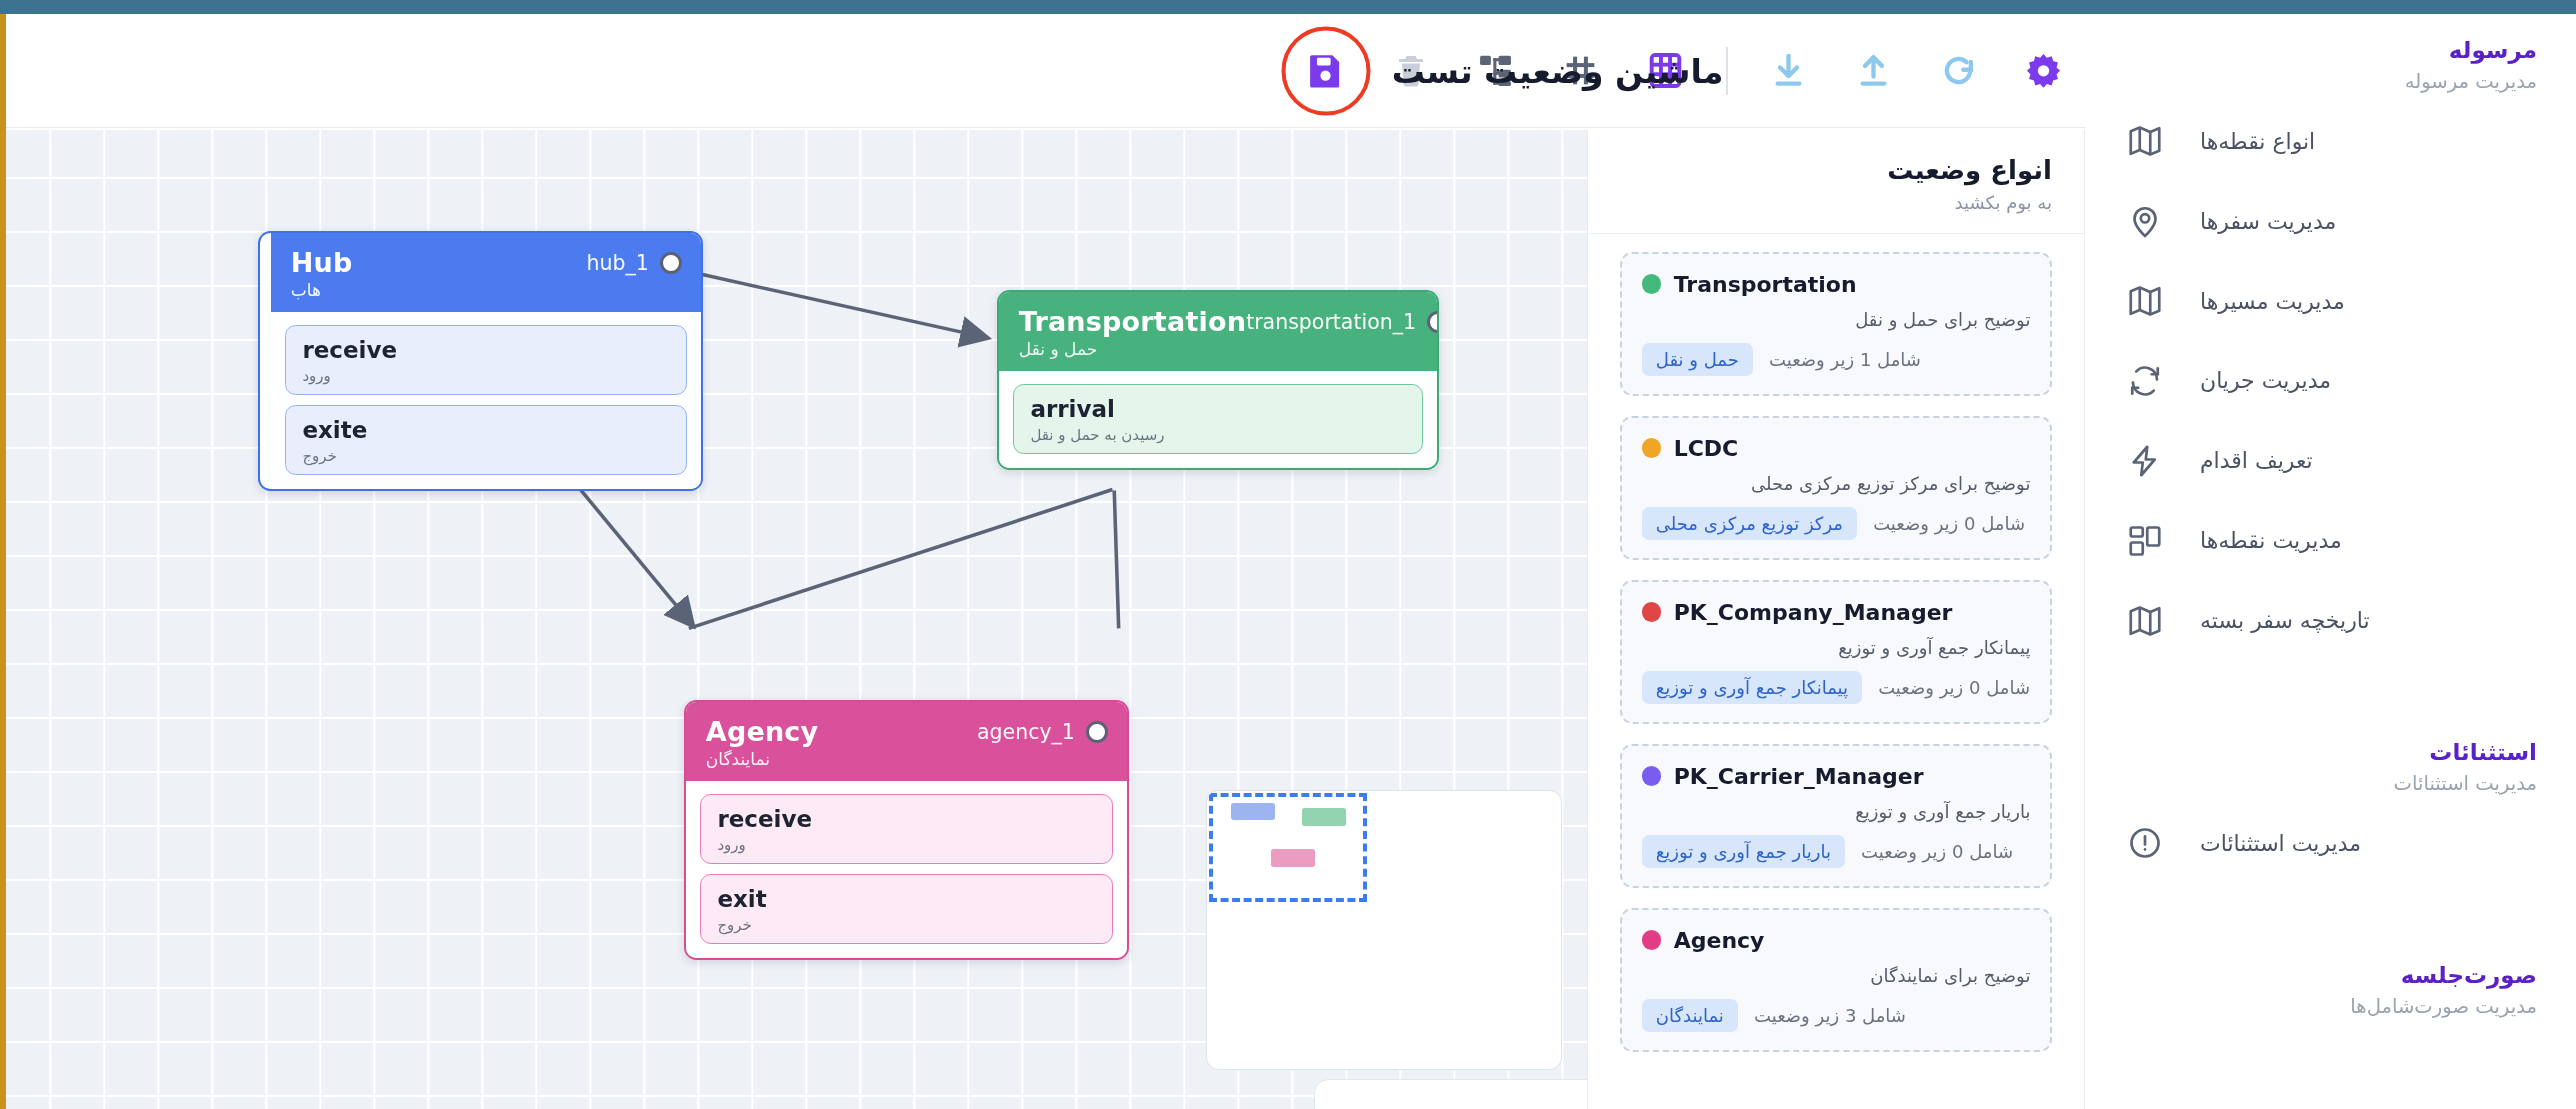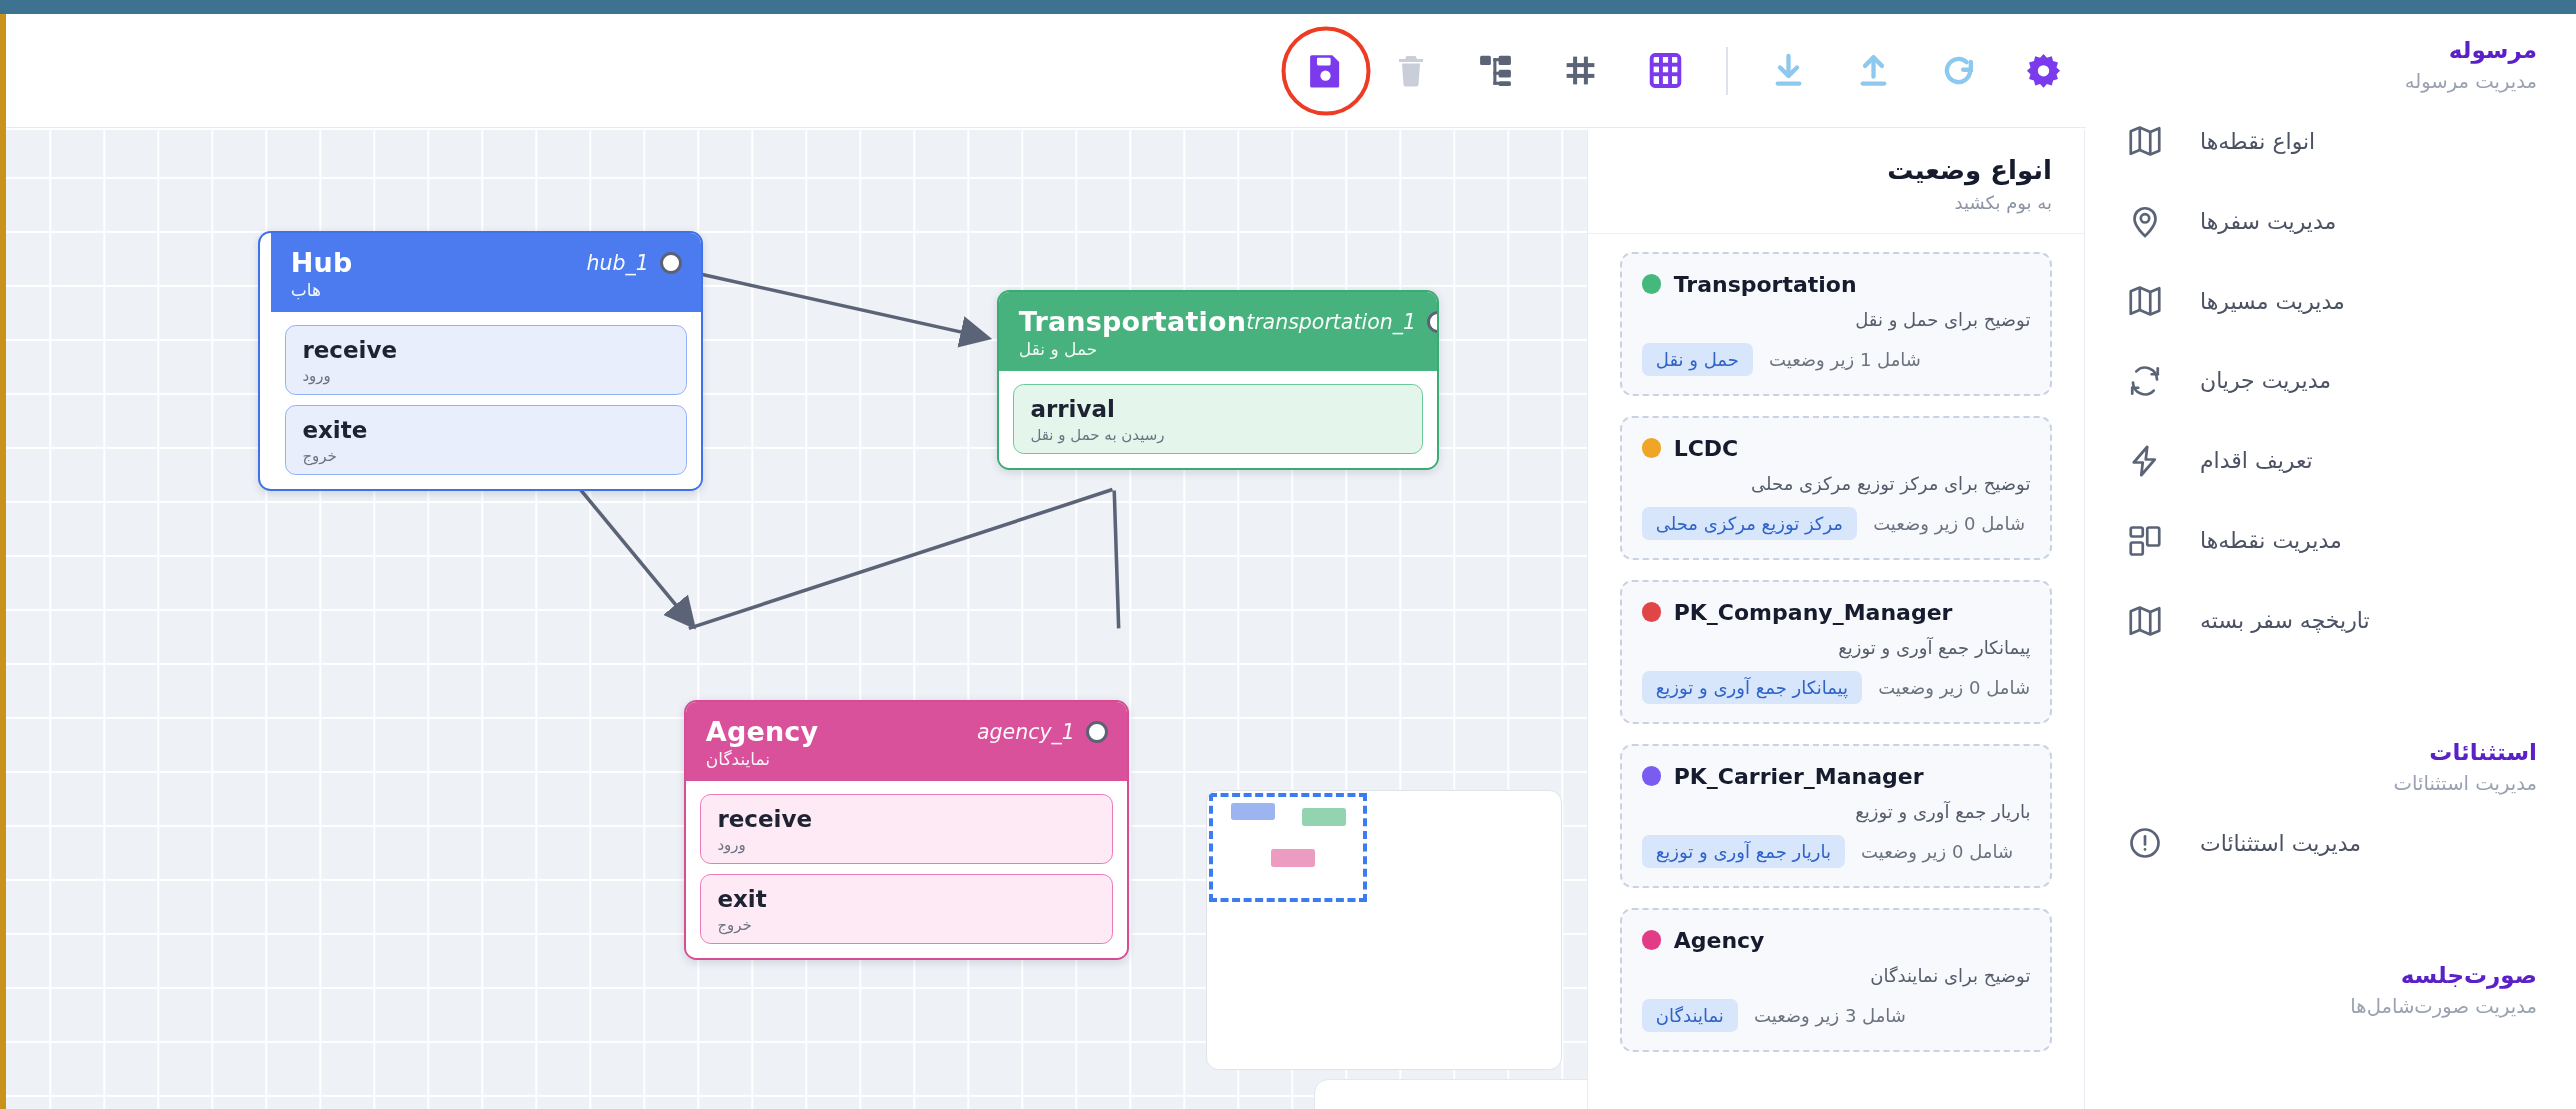--- a/index.html
+++ b/index.html
@@ -92,21 +92,21 @@
     position: relative;
     padding: 14.2px 19.6px 12.5px 19.6px;
     display: block;
     direction: ltr;
   }
   .node-head-row {
     display: flex; align-items: center; justify-content: space-between;
   }
   .node-title { font-size: 27px; font-weight: bold; color: #ffffff; letter-spacing: 0.2px; }
   .node-right { display: flex; align-items: center; gap: 10.7px; }
-  .node-key { font-size: 20.5px; color: #ffffff; opacity: .96; font-style: italic; }
+  .node-key { font-size: 20.5px; color: #ffffff; opacity: .96; }
   .node-port {
     width: 22px; height: 22px; border-radius: 50%;
     background: #ffffff; border: 3.6px solid #5c6275;
     flex: 0 0 auto;
   }
   .node-sub { font-size: 17px; color: rgba(255,255,255,.93); margin-top: 1.8px; direction: rtl; text-align: left; }
   .node-body { padding: 12.5px 14.2px 14.2px 14.2px; background: #ffffff; }
   .sub-item {
     border-radius: 10.7px; padding: 10.7px 16px 9px 16px; margin-bottom: 10.7px;
   }
@@ -310,20 +310,21 @@
           <svg width="39" height="39" viewBox="0 0 24 24" fill="#7c3aed">
             <path d="M12 1.8l2.1 2.3 3-.9.8 3 3 .9-.9 3 2.2 2.1-2.2 2.1.9 3-3 .9-.8 3-3-.9L12 22.6l-2.1-2.3-3 .9-.8-3-3-.9.9-3L1.8 12.2 4 10.1l-.9-3 3-.9.8-3 3 .9L12 1.8z"></path>
             <circle cx="12" cy="12.2" r="3.5" fill="#ffffff"></circle>
           </svg>
         </span>
       </button>
 
     </div>
   </div>
 
+  <div class="page-title">ماشین وضعیت تست</div>
 
   <div class="canvas">
 
     <svg class="edges" viewBox="0 0 1776 1100" width="1581" height="979">
       <defs>
         <marker id="arrow" markerWidth="9" markerHeight="9" refX="7" refY="4.5" orient="auto">
           <path d="M0,0 L9,4.5 L0,9 z" fill="#5b6477"></path>
         </marker>
       </defs>
       <line x1="776" y1="161" x2="1100" y2="233" stroke="#5b6477" stroke-width="4" marker-end="url(#arrow)"></line>

